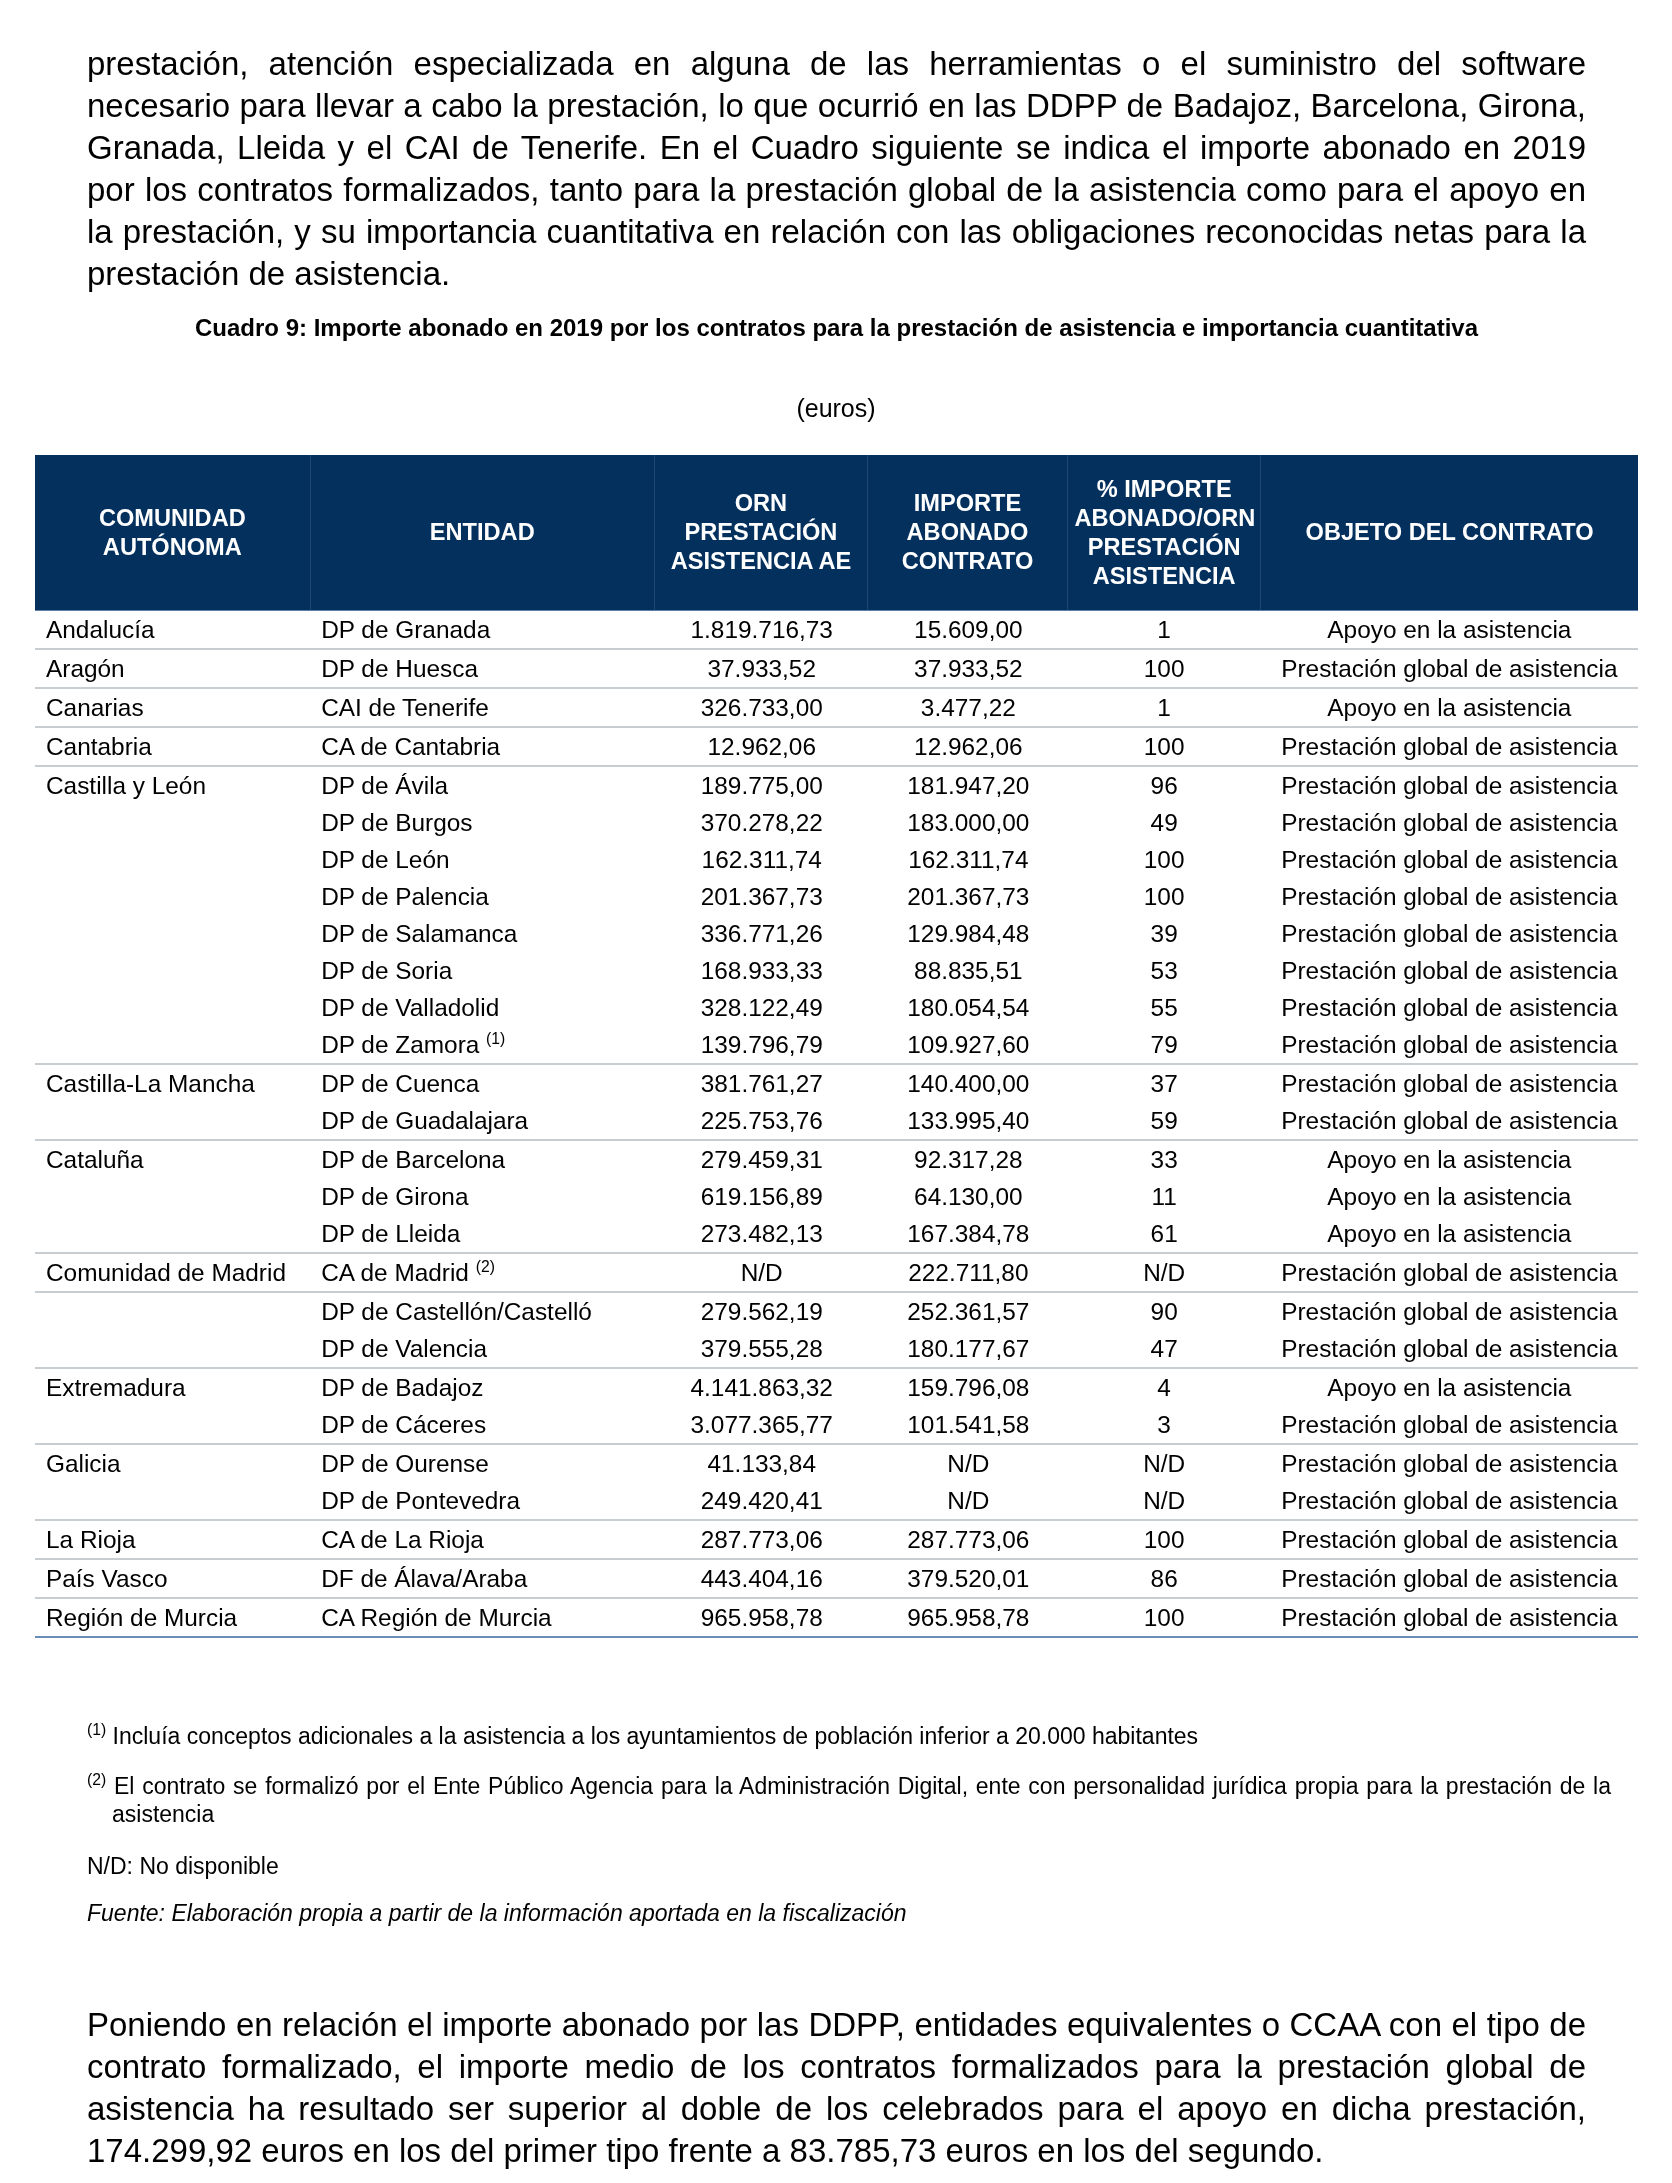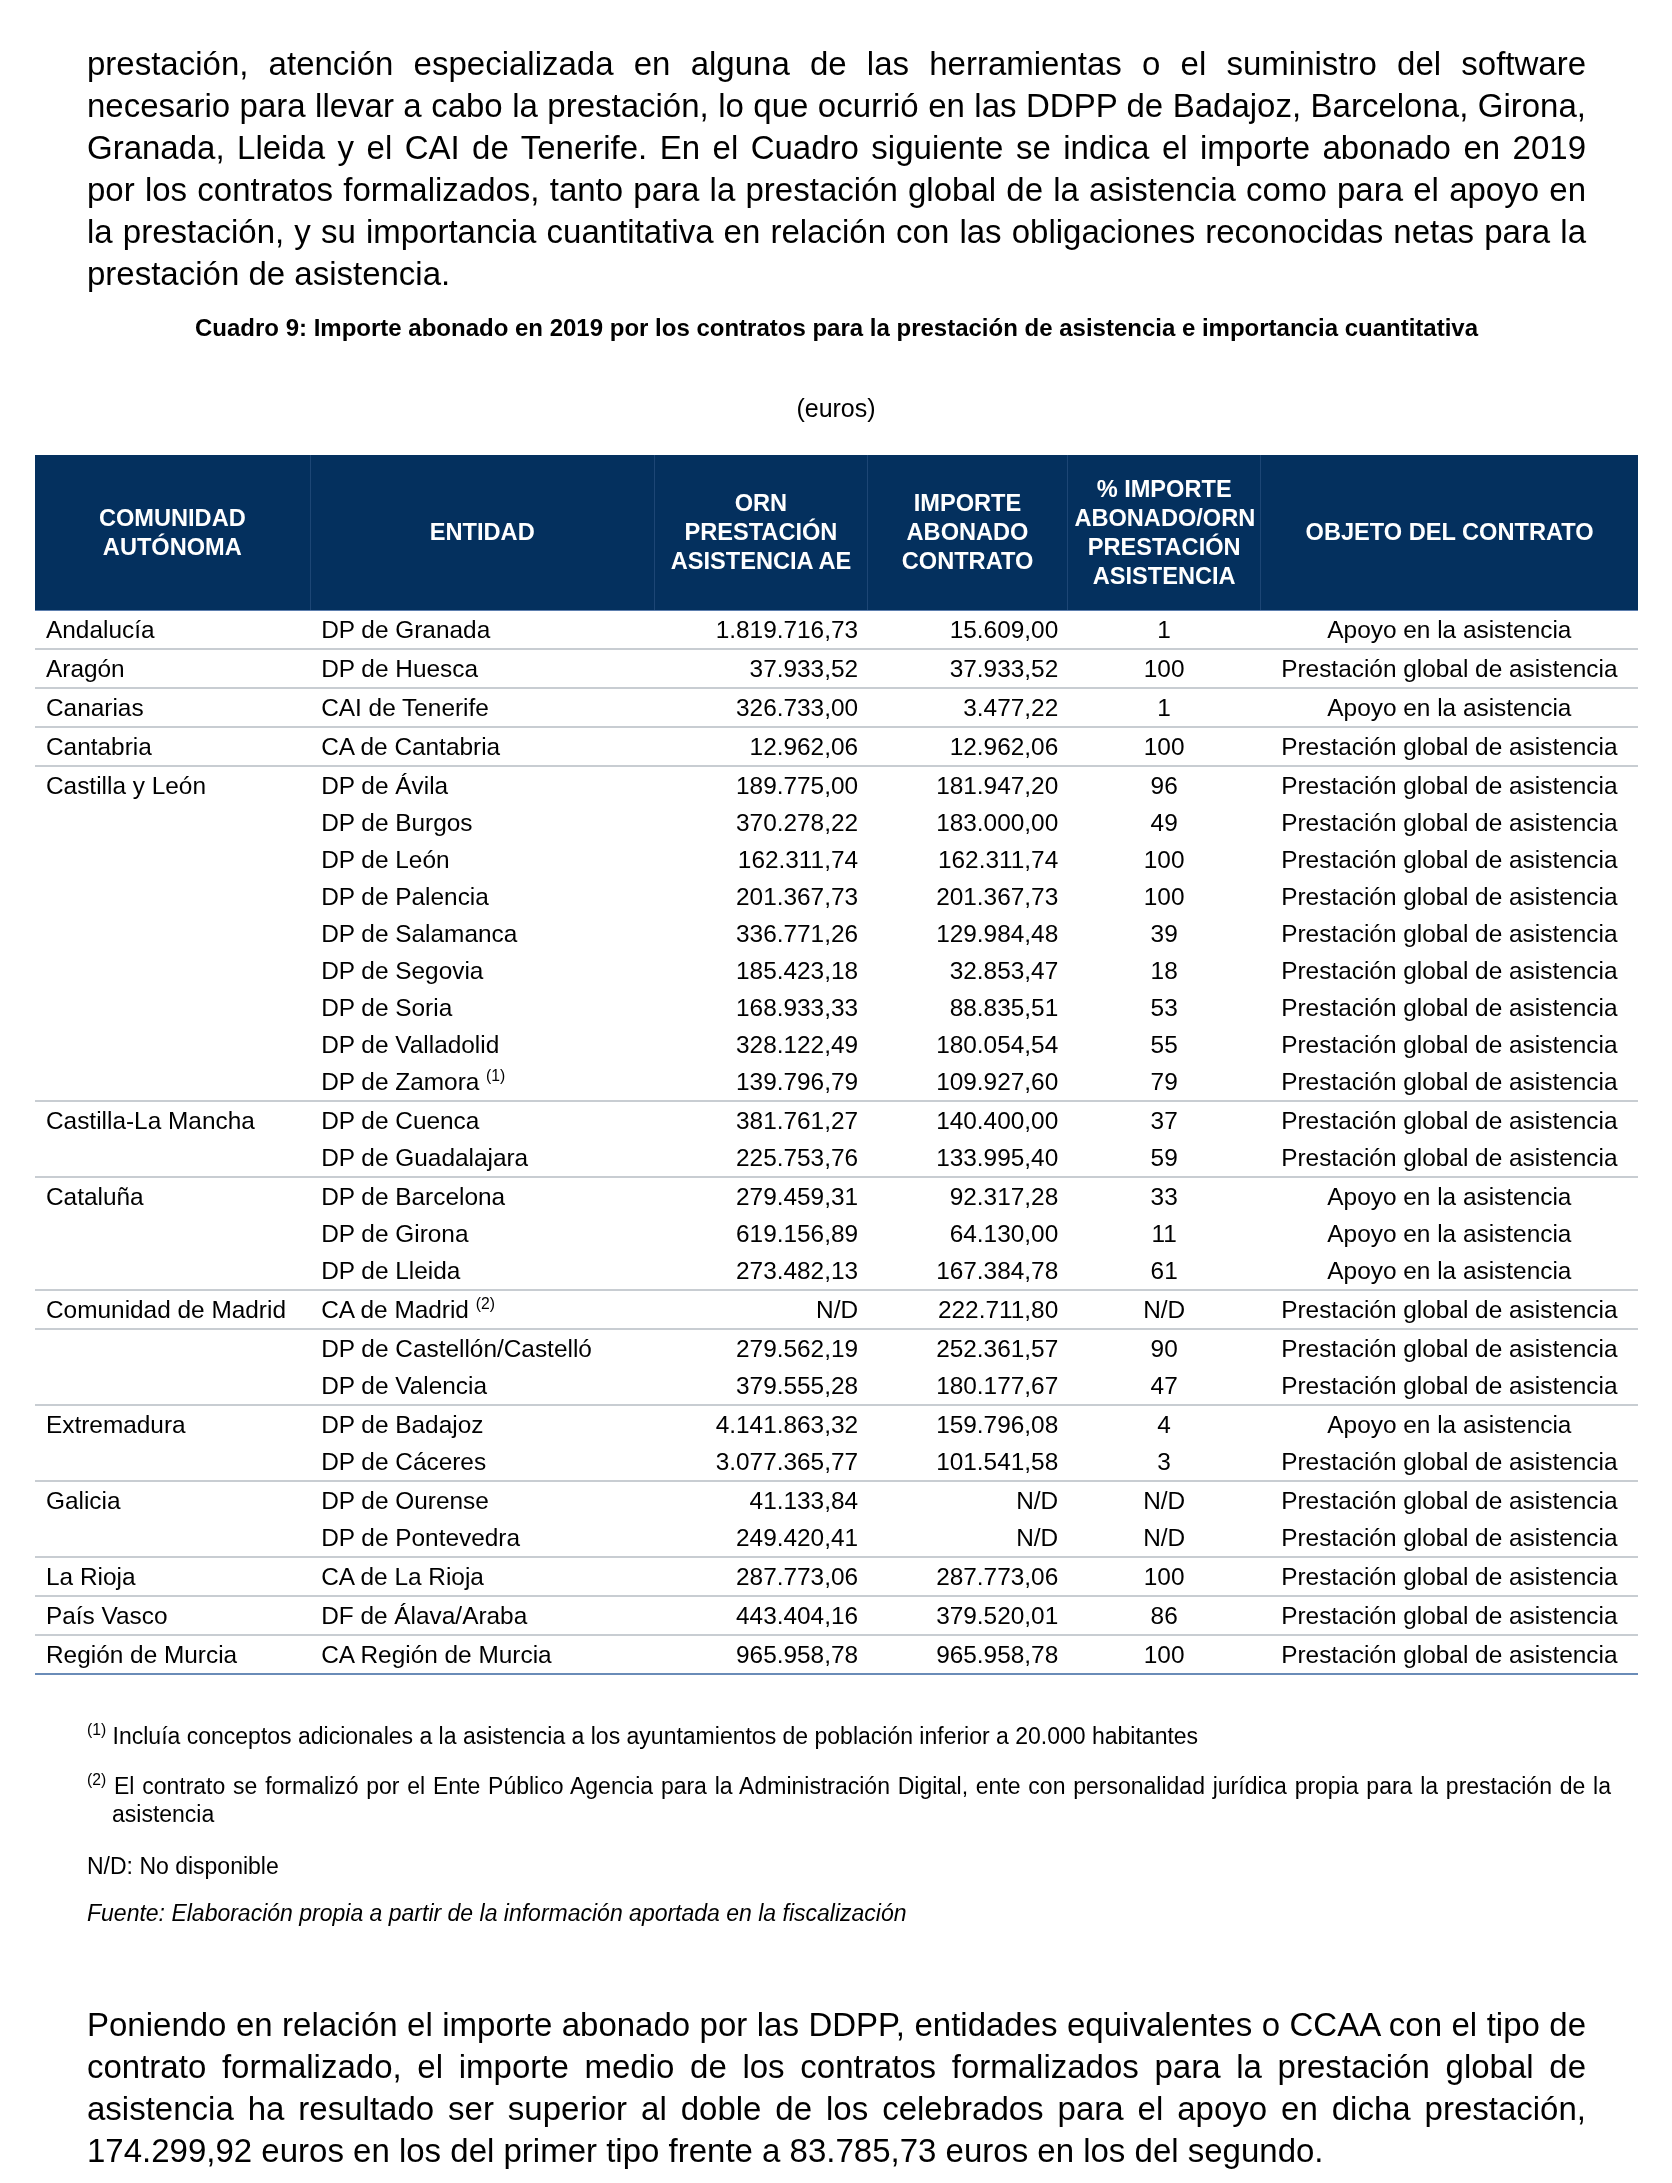--- a/index.html
+++ b/index.html
@@ -39,21 +39,21 @@
     vertical-align: middle; border-left: 0.8px solid #1d4675;
     border-bottom: 1.6px solid #5d7fae;
   }
   thead th:first-child { border-left: none; }
   tbody td {
     height: 37px; padding: 0 11px; line-height: 37px; white-space: nowrap;
     vertical-align: middle;
   }
   tbody tr.group-end td { border-bottom: 2.4px solid #c8cdd2; }
   tbody tr.last td { border-bottom: 2.4px solid #6a8cb8; }
-  td.num { text-align: right; padding-right: 9.4px; }
+  td.num { text-align: center; padding-right: 9.4px; }
   td.pct { text-align: center; }
   td.obj { text-align: center; }
   td.ca, td.ent { text-align: left; }
   sup { font-size: 15.7px; vertical-align: super; line-height: 0; }
   .notes { position: absolute; left: 87px; width: 1499px; font-size: 23px; line-height: 28px; }
   .note1 { top: 1722px; }
   .note2 { top: 1772px; text-align: justify; padding-left: 25px; text-indent: -25px; }
   .note3 { top: 1852px; }
   .note4 { top: 1899px; font-style: italic; }
 </style>
@@ -152,28 +152,20 @@
       <tr>
         <td class="ca"><span></span></td>
         <td class="ent"><span>DP de Salamanca</span></td>
         <td class="num"><span>336.771,26</span></td>
         <td class="num"><span>129.984,48</span></td>
         <td class="pct"><span>39</span></td>
         <td class="obj"><span>Prestación global de asistencia</span></td>
       </tr>
       <tr>
         <td class="ca"><span></span></td>
-        <td class="ent"><span>DP de Segovia</span></td>
-        <td class="num"><span>185.423,18</span></td>
-        <td class="num"><span>32.853,47</span></td>
-        <td class="pct"><span>18</span></td>
-        <td class="obj"><span>Prestación global de asistencia</span></td>
-      </tr>
-      <tr>
-        <td class="ca"><span></span></td>
         <td class="ent"><span>DP de Soria</span></td>
         <td class="num"><span>168.933,33</span></td>
         <td class="num"><span>88.835,51</span></td>
         <td class="pct"><span>53</span></td>
         <td class="obj"><span>Prestación global de asistencia</span></td>
       </tr>
       <tr>
         <td class="ca"><span></span></td>
         <td class="ent"><span>DP de Valladolid</span></td>
         <td class="num"><span>328.122,49</span></td>

